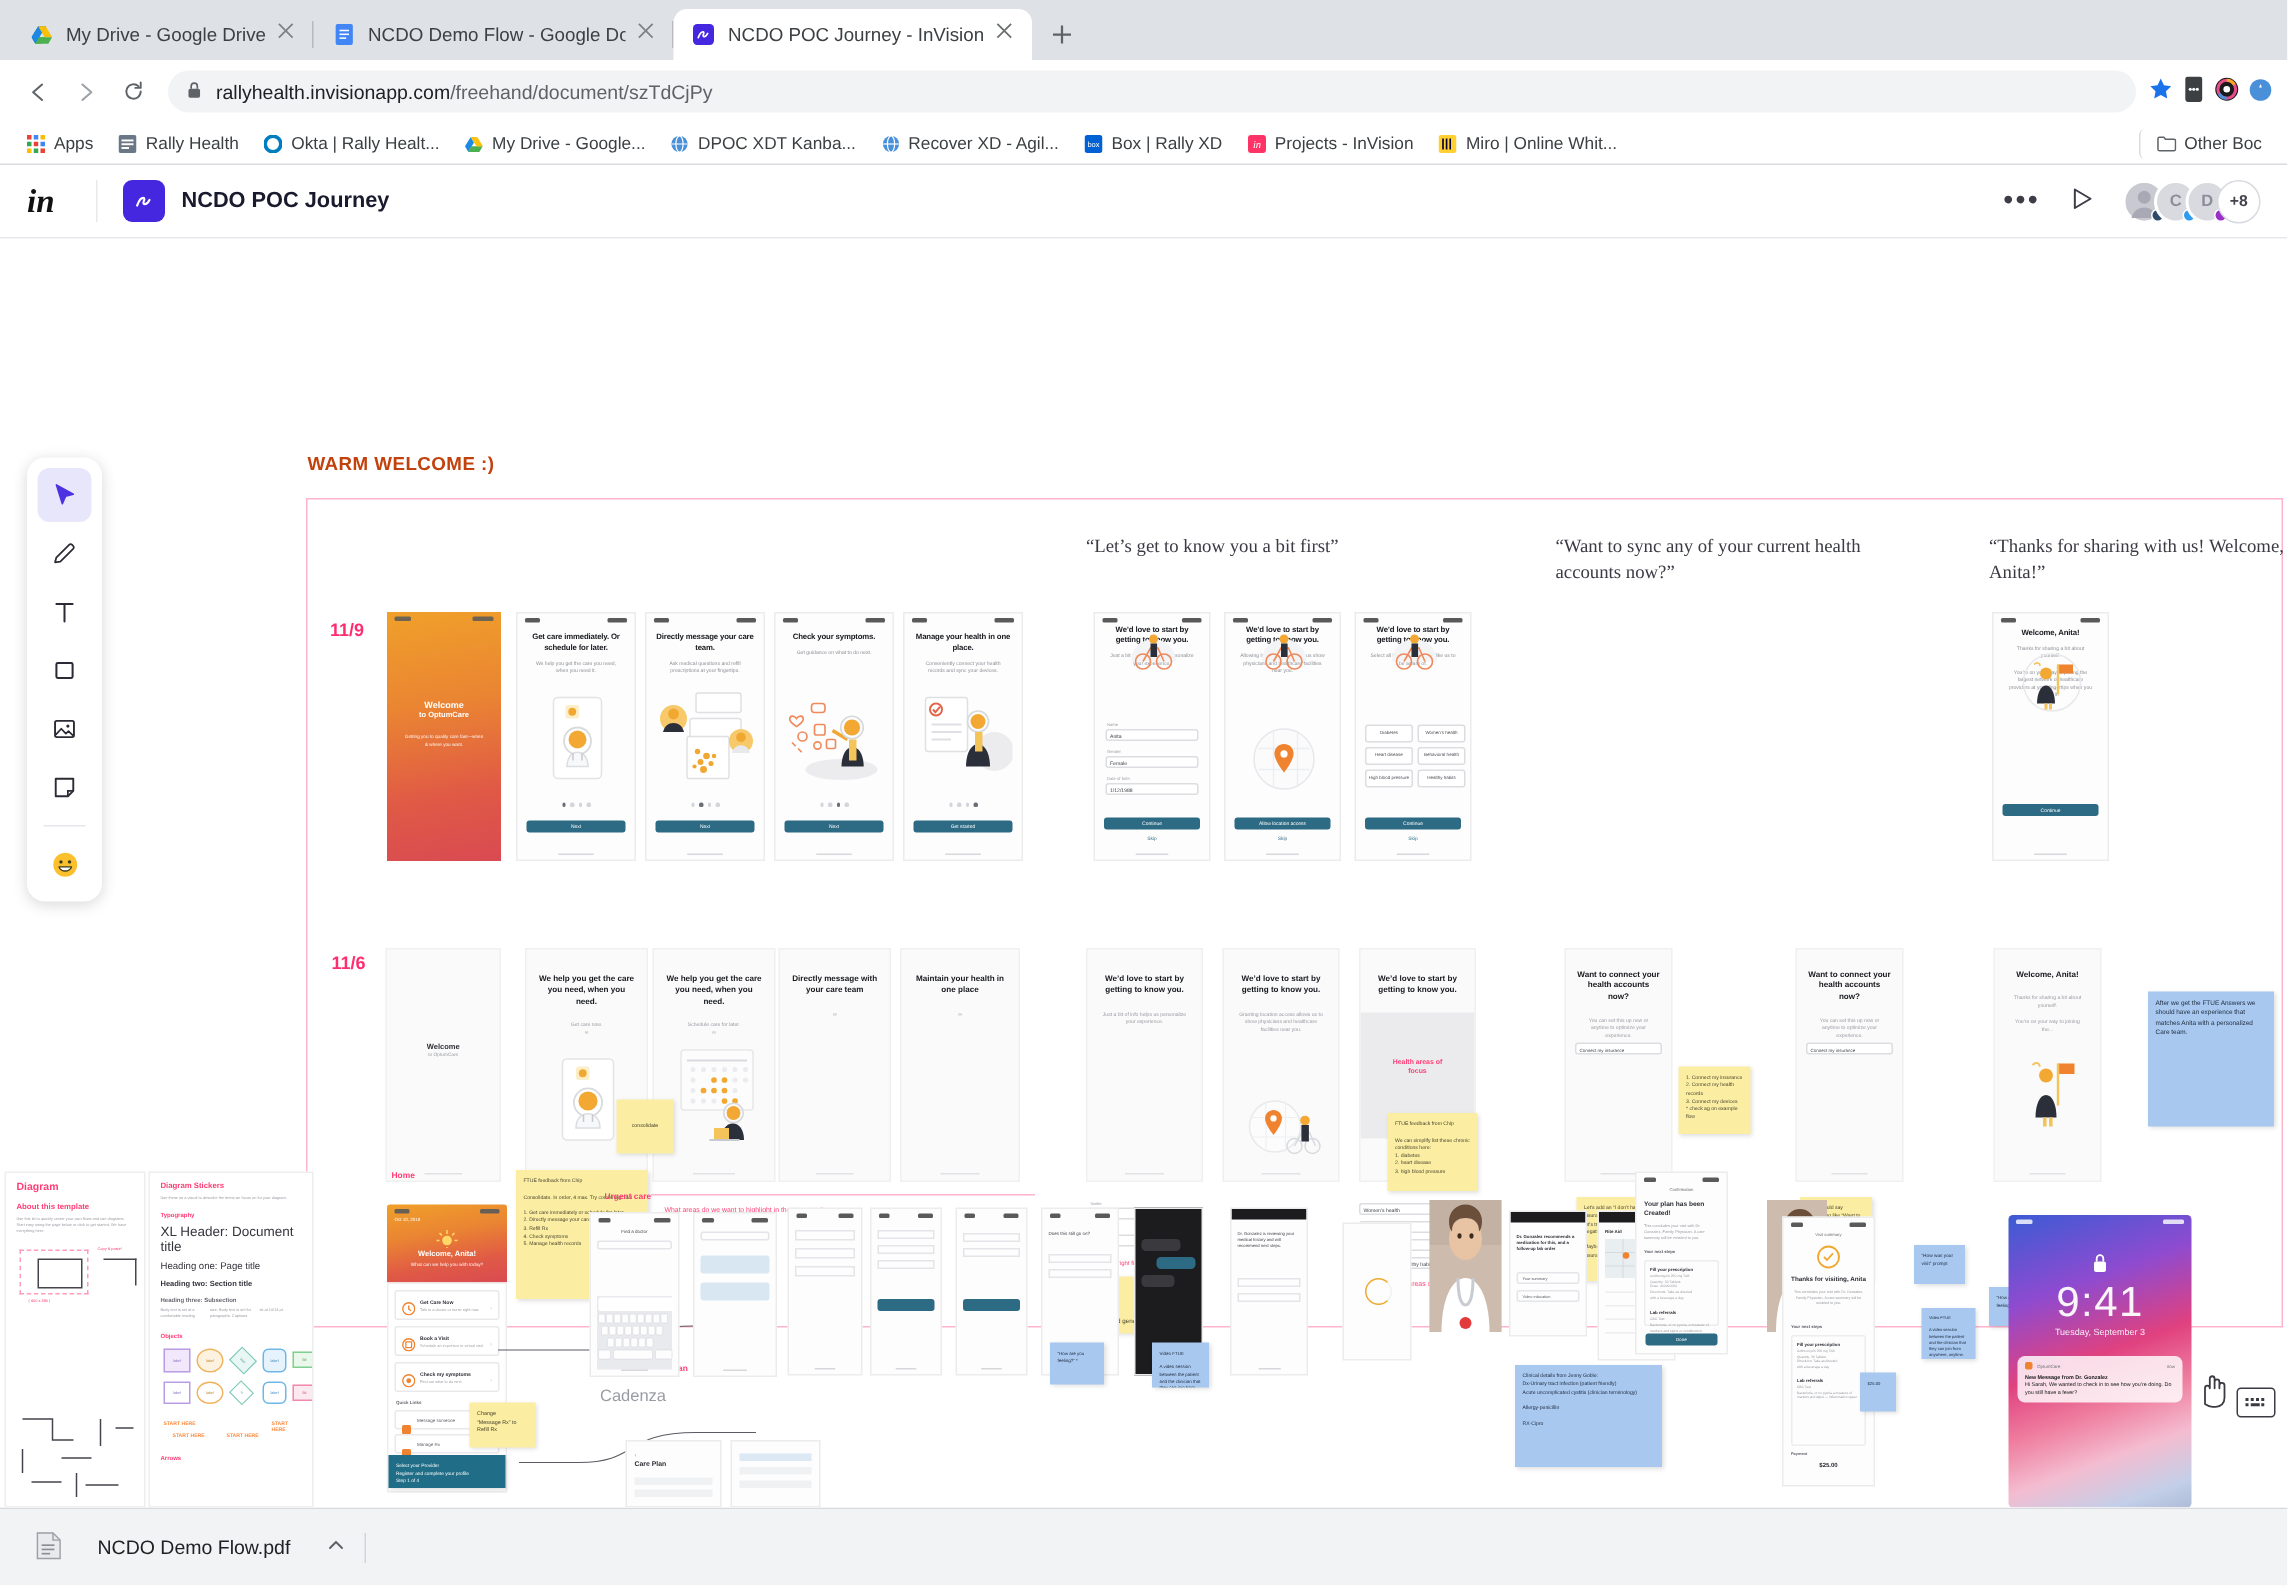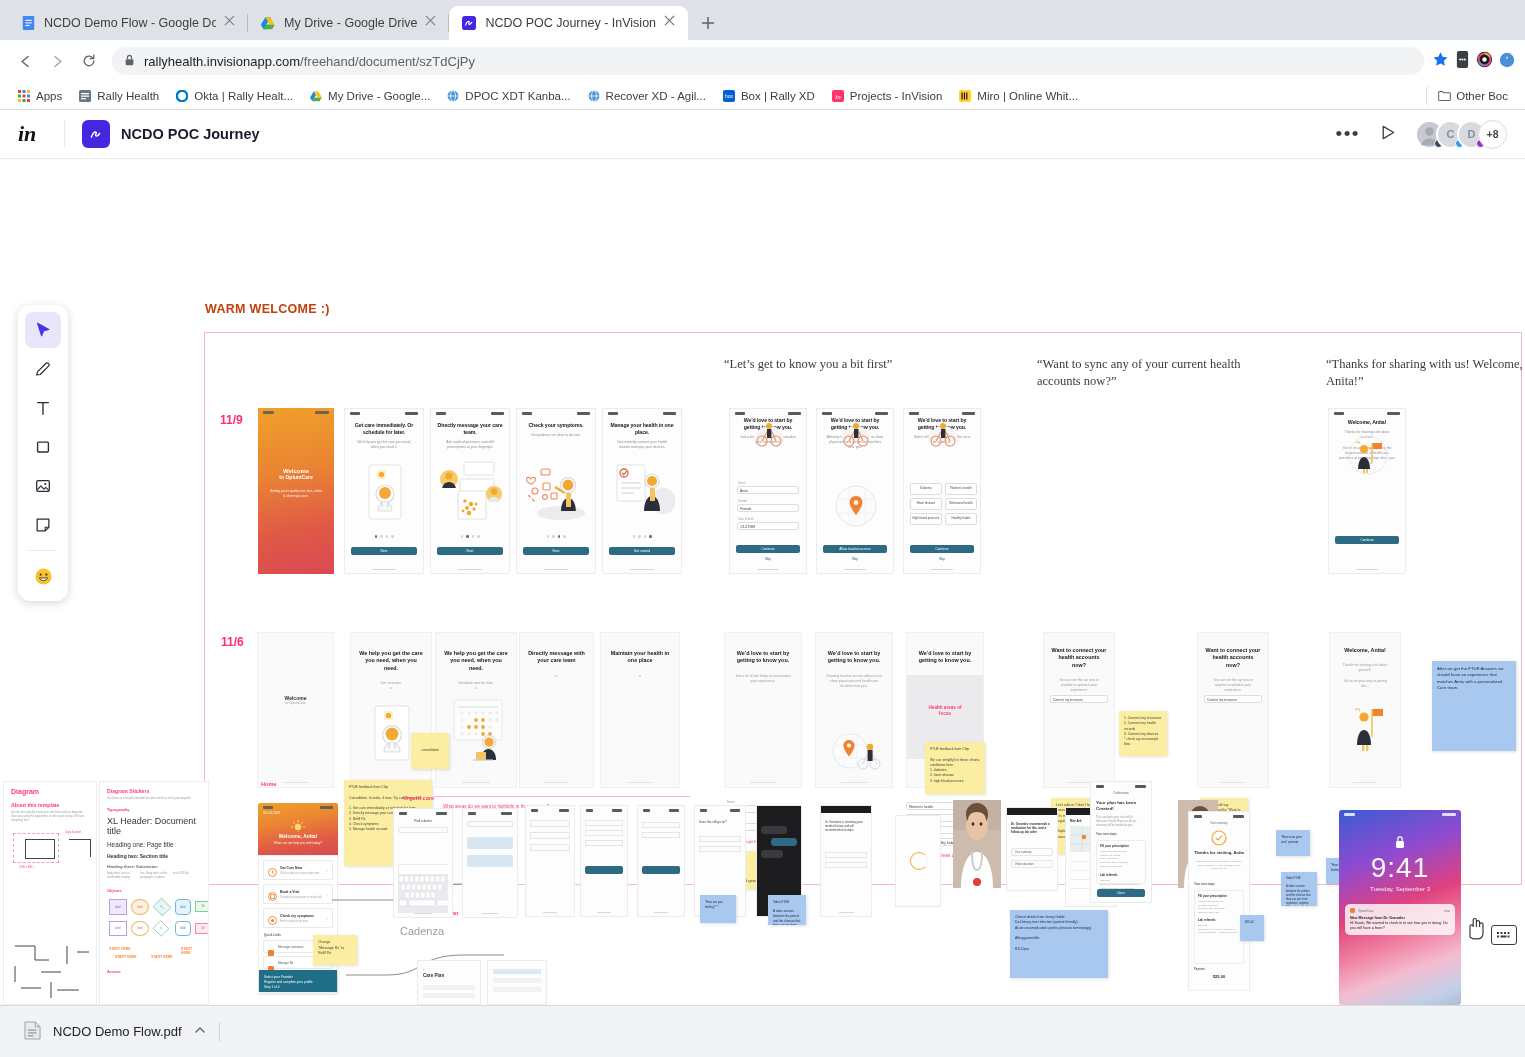--- a/index.html
+++ b/index.html
@@ -173,65 +173,65 @@
   .lockscreen {
     position:absolute; overflow:hidden;
     background: linear-gradient(160deg,#3b5bd4 0%,#8e4bd0 26%,#e0417f 48%,#ef7fa0 64%,#f4bcd0 78%,#c3cfe8 92%,#aebcd8 100%);
   }
 
   .bottombar {
     height: 52px; background: #f1f3f4; border-top: 1px solid #d9dadd; display: flex; align-items: center;
     padding: 0 14px; flex: 0 0 52px;
   }
   .dl-item {
-    display: flex; align-items: center; gap: 12px; padding: 5px 10px; border-radius: 6px;
+    display: flex; align-items: center; gap: 24px; padding: 5px 10px; border-radius: 6px;
     font-size: 13px; color: #202124; position: relative;
   }
   .dl-item:after { content:""; position:absolute; right:-4px; top:6px; bottom:6px; width:1px; background:#d2d4d7; }
 
   .hand-cursor { position:absolute; right: 40px; bottom: 60px; font-size: 21px; color:#444; }
   .kbd-btn {
     position:absolute; right: 8px; bottom: 60px; width: 26px; height: 20px; border: 1.6px solid #3b3b42;
     border-radius: 3px; display:flex;align-items:center;justify-content:center;
   }
 </style>
 </head>
 <body>
 
 <div class="browser">
 
   <div class="tabstrip">
-    <div class="tab inactive">
-      <span class="tab-fav">
-        <svg width="13" height="14" viewBox="0 0 18 22">
-            <rect x="0" y="0" width="18" height="22" rx="2" fill="#4285f4"></rect>
-            <rect x="4" y="6" width="10" height="1.6" fill="#fff"></rect>
-            <rect x="4" y="10" width="10" height="1.6" fill="#fff"></rect>
-            <rect x="4" y="14" width="7" height="1.6" fill="#fff"></rect>
-          </svg>
-      </span>
-      <span class="tab-title">NCDO Demo Flow - Google Do</span>
-      <span class="tab-close">
-        <svg width="11" height="11" viewBox="0 0 12 12">
-            <path d="M1 1l10 10M11 1L1 11" stroke="#5f6368" stroke-width="1.3"></path>
-          </svg>
-      </span>
-    </div>
     <div class="tab inactive">
       <span class="tab-fav">
         <svg width="14" height="14" viewBox="0 0 24 24">
             <path d="M7.7 2.5h8.6l7.2 12.5h-8.6z" fill="#ffc107"></path>
             <path d="M7.7 2.5 0 15h8.6l7.7-12.5z" fill="#1976d2" transform="translate(0,0)"></path>
             <path d="M0 15h15.4l-4.3 7.5H4.3z" fill="#4caf50"></path>
             <path d="M7.7 2.5 0 15l4.3 7.5L12 10z" fill="#1e88e5"></path>
             <path d="M16.3 2.5H7.7L12 10l4.3-7.5z" fill="#ffc107"></path>
             <path d="M23.5 15H8.6l-4.3 7.5h14.9z" fill="#4caf50"></path>
           </svg>
       </span>
       <span class="tab-title">My Drive - Google Drive</span>
+      <span class="tab-close">
+        <svg width="11" height="11" viewBox="0 0 12 12">
+            <path d="M1 1l10 10M11 1L1 11" stroke="#5f6368" stroke-width="1.3"></path>
+          </svg>
+      </span>
+    </div>
+    <div class="tab inactive">
+      <span class="tab-fav">
+        <svg width="13" height="14" viewBox="0 0 18 22">
+            <rect x="0" y="0" width="18" height="22" rx="2" fill="#4285f4"></rect>
+            <rect x="4" y="6" width="10" height="1.6" fill="#fff"></rect>
+            <rect x="4" y="10" width="10" height="1.6" fill="#fff"></rect>
+            <rect x="4" y="14" width="7" height="1.6" fill="#fff"></rect>
+          </svg>
+      </span>
+      <span class="tab-title">NCDO Demo Flow - Google Do</span>
       <span class="tab-close">
         <svg width="11" height="11" viewBox="0 0 12 12">
             <path d="M1 1l10 10M11 1L1 11" stroke="#5f6368" stroke-width="1.3"></path>
           </svg>
       </span>
     </div>
     <div class="tab active">
       <span class="tab-fav">
         <svg width="14" height="14" viewBox="0 0 20 20">
             <rect width="20" height="20" rx="4" fill="#4527e0"></rect>

